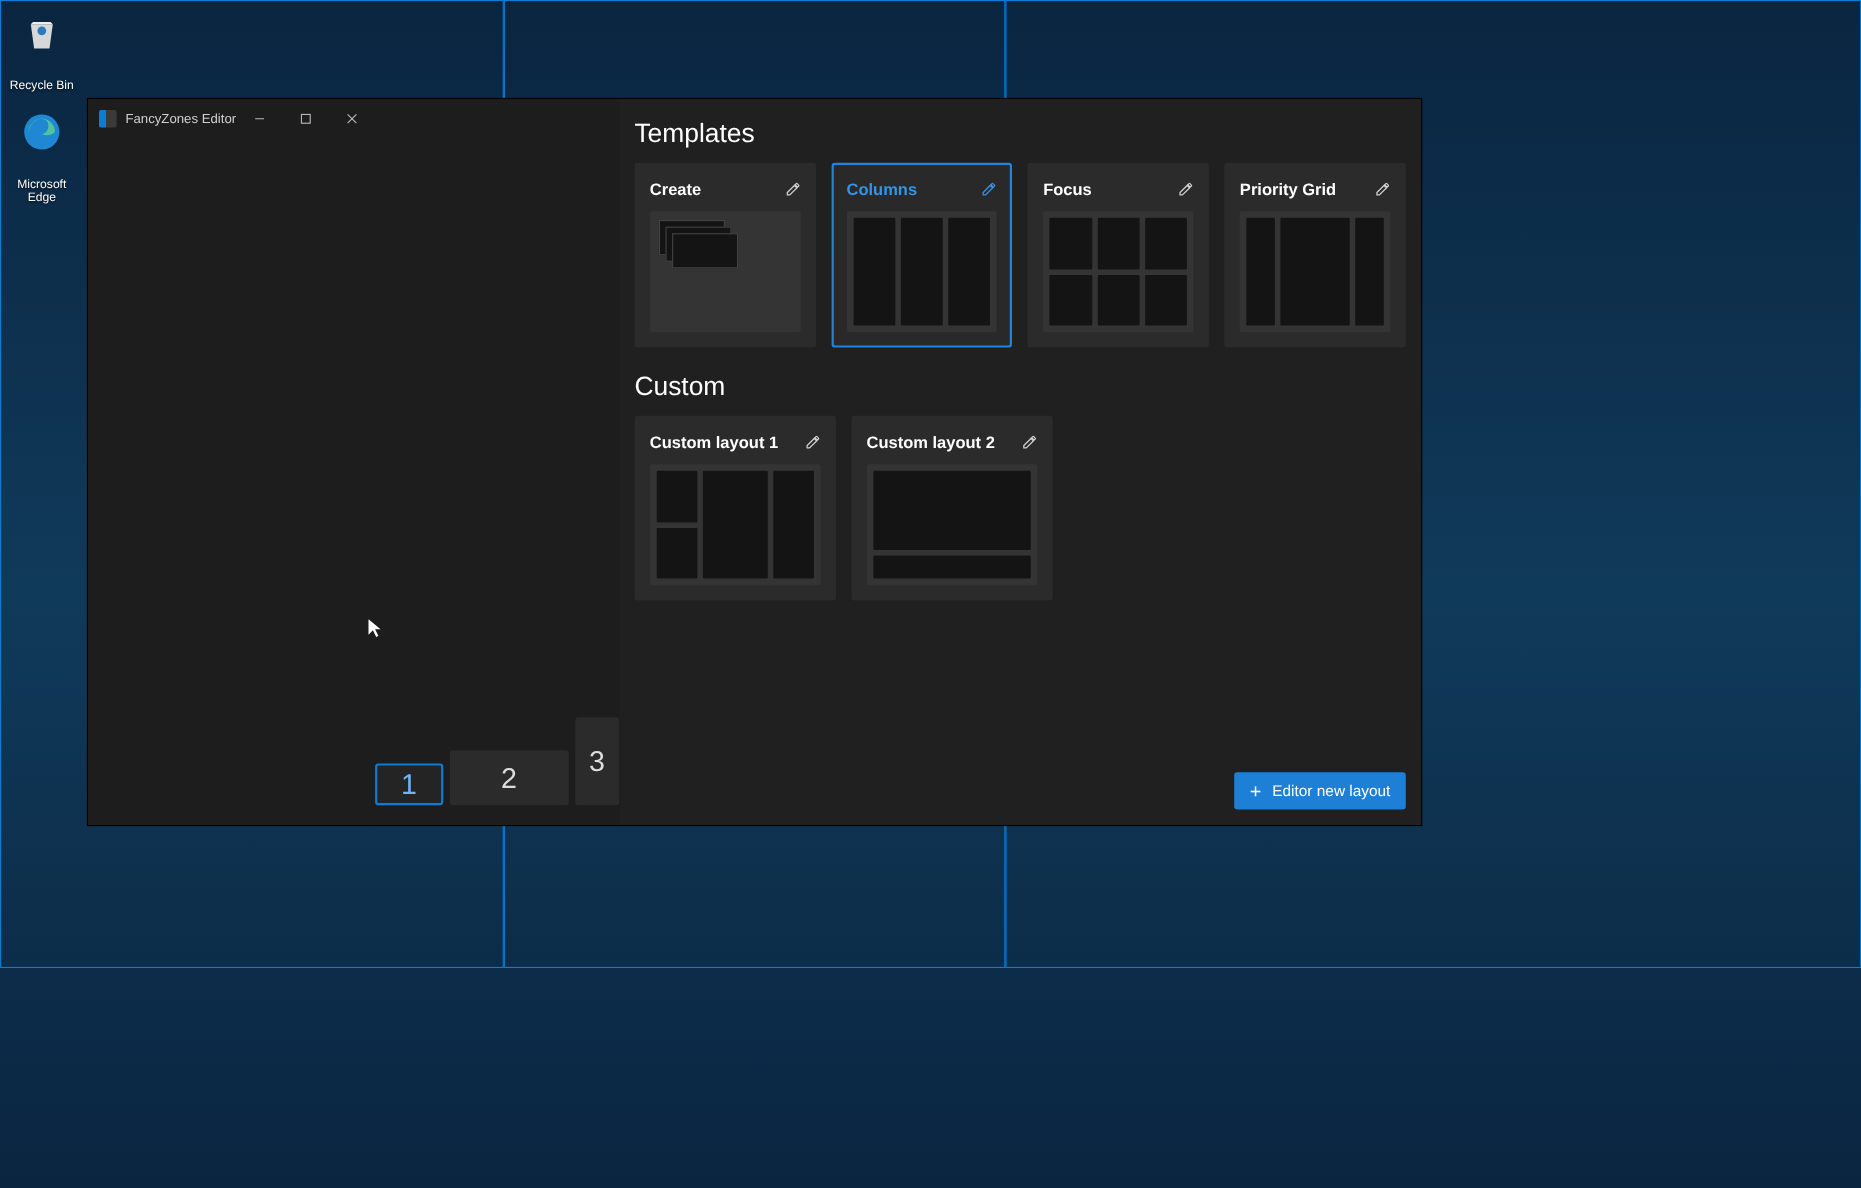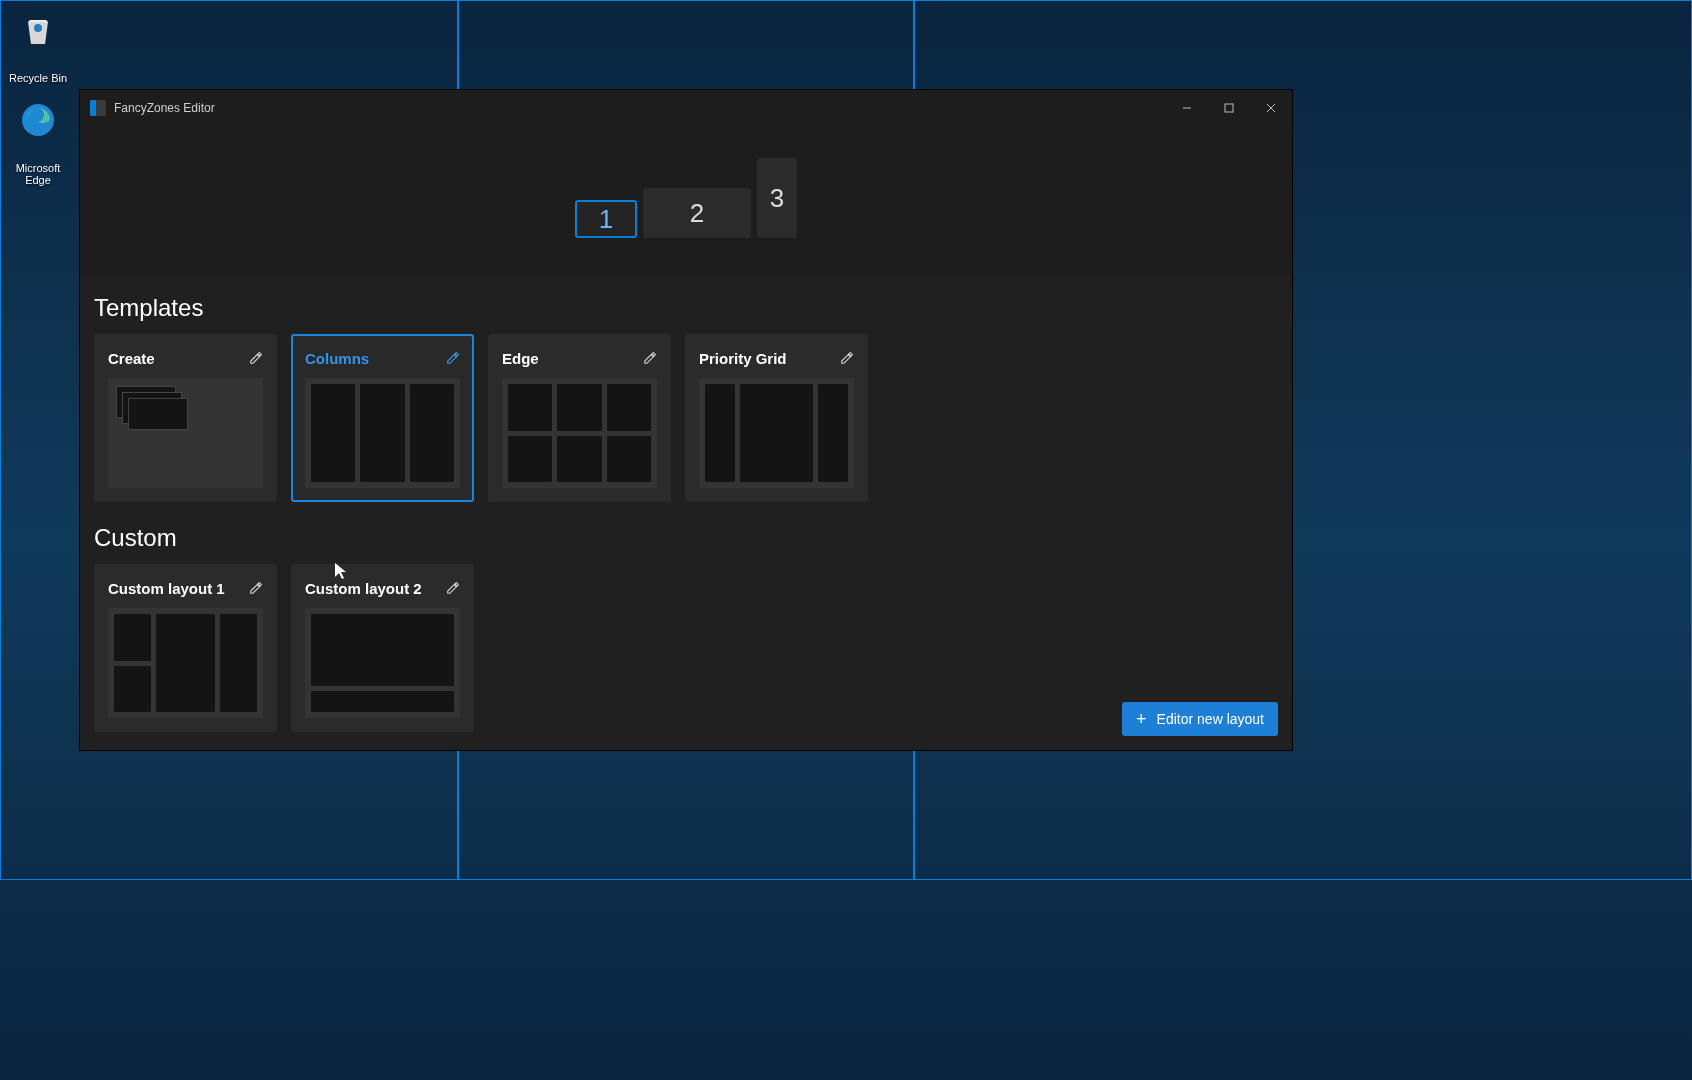--- a/index.html
+++ b/index.html
@@ -50,22 +50,21 @@
 
     .window {
       position: absolute;
       left: 80px;
       top: 90px;
       width: 1212px;
       height: 660px;
       background: #1d1d1d;
       outline: 1px solid #000;
       display: flex;
-      flex-direction: column;
-      gap: 20px;
+      flex-direction: row;
     }
 
     .titlebar {
       height: 36px;
       background: #1d1d1d;
       display: flex;
       align-items: center;
       justify-content: space-between;
       -webkit-user-select: none;
       user-select: none;
@@ -345,21 +344,21 @@
           <div class="preview preview-cols">
             <div class="cell"></div>
               <div class="cell"></div>
               <div class="cell"></div>
           </div>
         </div>
 
 
         <div class="card">
           <div class="card-header">
-            <span class="card-title">Edge</span>
+            <span class="card-title">Focus</span>
             <span class="edit-btn">
               <svg width="14" height="14" viewBox="0 0 24 24" fill="none" stroke="currentColor" stroke-width="2">
                   <path d="M3 17.25V21h3.75L17.81 9.94l-3.75-3.75L3 17.25zM20.71 7.04a1 1 0 0 0 0-1.41l-2.34-2.34a1 1 0 0 0-1.41 0l-1.83 1.83 3.75 3.75 1.83-1.83z"></path>
                 </svg>
             </span>
           </div>
           <div class="preview preview-grid">
             <div class="cell"></div>
               <div class="cell"></div>
               <div class="cell"></div>

